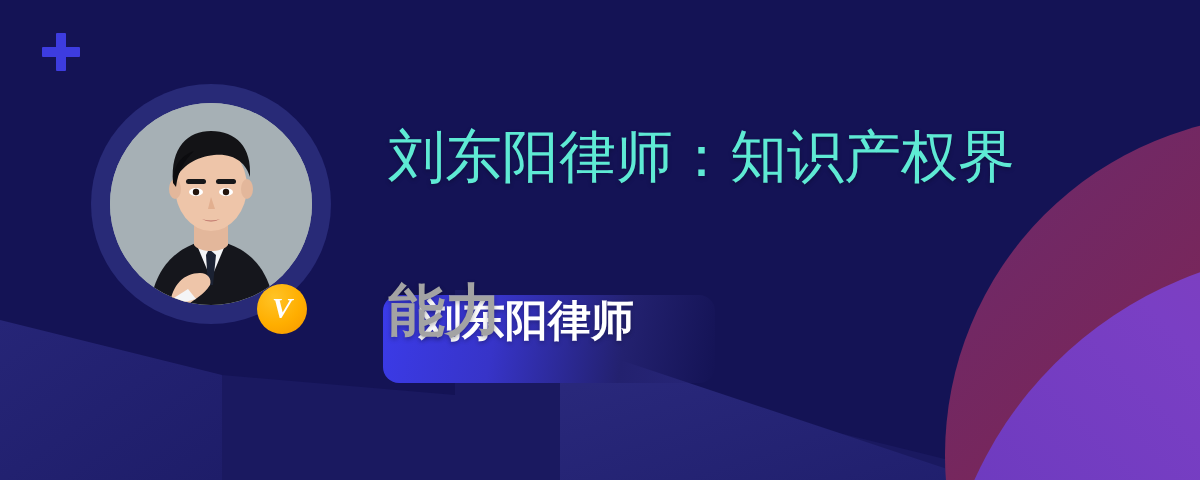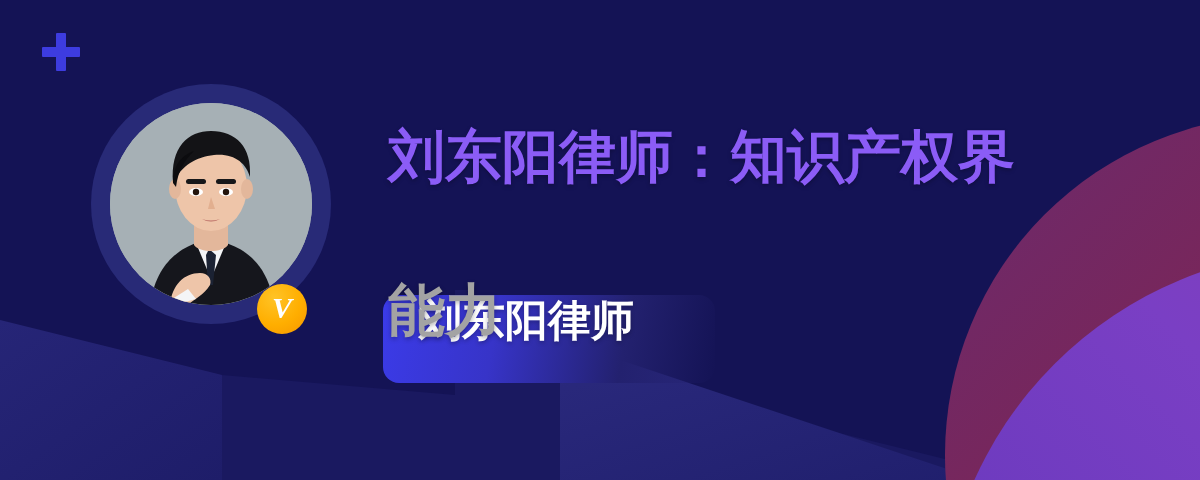--- a/index.html
+++ b/index.html
@@ -90,24 +90,24 @@
   }
 
   
   .content {
     position: absolute;
     left: 388px;
     top: 118px;
     width: 700px;
   }
   .headline {
-    color: #8b5cf6;
+    color: #5eead4;
     font-size: 57px;
     line-height: 77px;
-    font-weight: 700;
+    font-weight: 400;
     letter-spacing: 0px;
     white-space: nowrap;
     margin: 0;
     text-shadow: 0 2px 4px rgba(0,0,0,0.25);
   }
   .headline .ln { display:block; }
 
   
   .name-pill {
     position: absolute;

